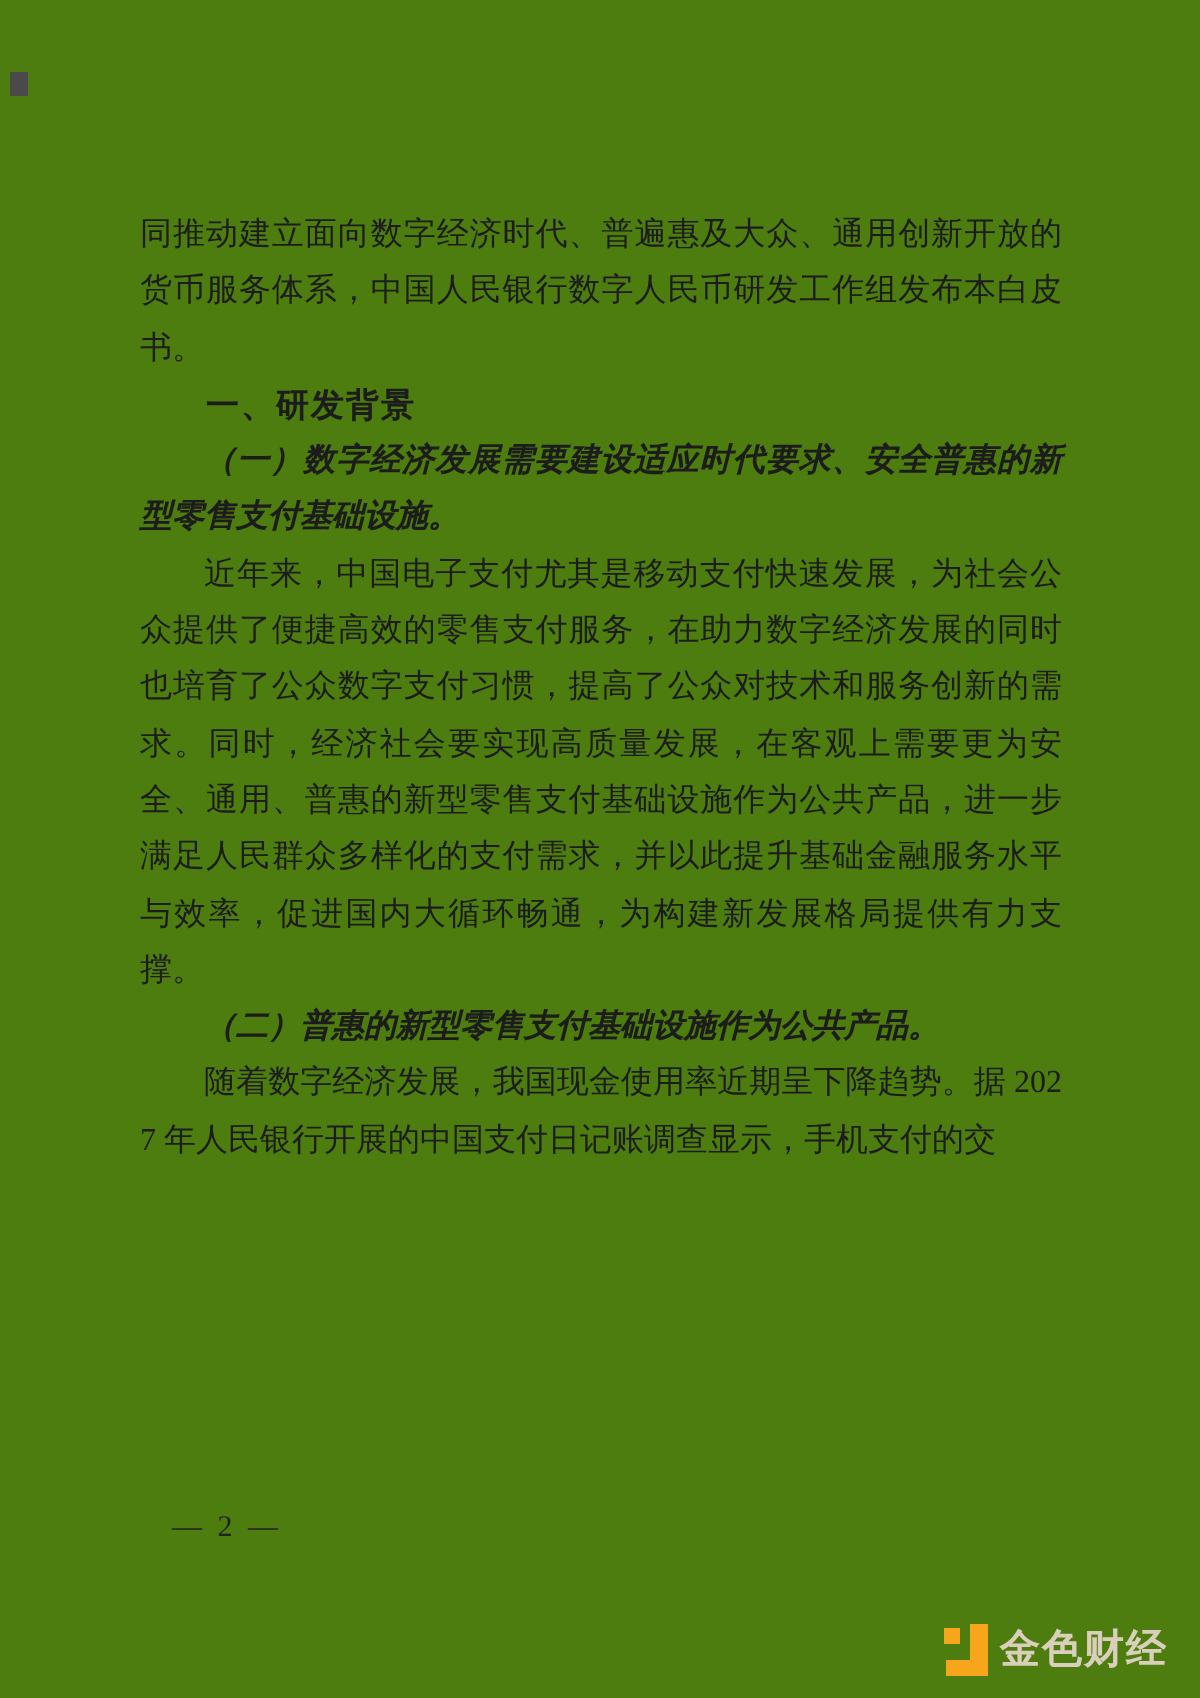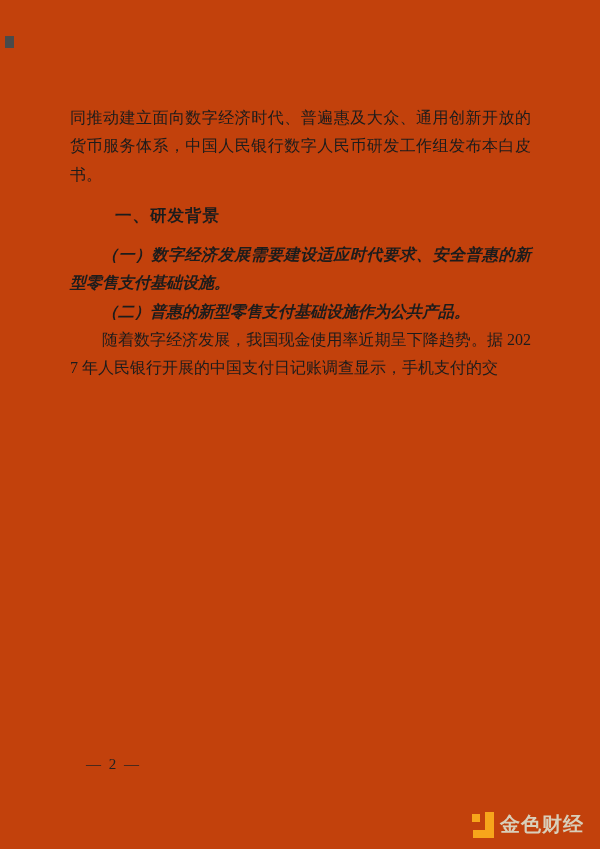--- a/index.html
+++ b/index.html
@@ -1,20 +1,20 @@
 <!DOCTYPE html>
 <html><head>
 <meta charset="utf-8">
 <style>
   html, body { margin: 0; padding: 0; background: #ffffff; }
   .page {
     position: relative;
     width: 600px;
     height: 849px;
-    background: #c2410c;
+    background: #4d7c0f;
     overflow: hidden;
     font-family: "Liberation Serif", serif;
     color: #1c1c1c;
   }
   .scan-artifact {
     position: absolute;
     left: 5px;
     top: 36px;
     width: 9px;
     height: 12px;
@@ -29,21 +29,21 @@
   .para {
     margin: 0;
     font-size: 16px;
     line-height: 28.3px;
     text-align: justify;
     text-indent: 2em;
     word-break: break-all;
   }
   .para.no-indent { text-indent: 0; }
   .section-heading {
-    margin: 12px;
+    margin: 0;
     font-size: 16.5px;
     line-height: 28.3px;
     font-weight: bold;
     font-family: "Liberation Sans", sans-serif;
     text-indent: 2em;
     letter-spacing: 1px;
   }
   .subsection-heading {
     margin: 0;
     font-size: 16px;
@@ -112,20 +112,21 @@
 <body>
 
 <div class="page">
 
   <div class="scan-artifact"></div>
 
   <div class="content">
     <p class="para no-indent">同推动建立面向数字经济时代、普遍惠及大众、通用创新开放的货币服务体系，中国人民银行数字人民币研发工作组发布本白皮书。</p>
     <h2 class="section-heading">一、研发背景</h2>
     <p class="subsection-heading">（一）数字经济发展需要建设适应时代要求、安全普惠的新型零售支付基础设施。</p>
+    <p class="para">近年来，中国电子支付尤其是移动支付快速发展，为社会公众提供了便捷高效的零售支付服务，在助力数字经济发展的同时也培育了公众数字支付习惯，提高了公众对技术和服务创新的需求。同时，经济社会要实现高质量发展，在客观上需要更为安全、通用、普惠的新型零售支付基础设施作为公共产品，进一步满足人民群众多样化的支付需求，并以此提升基础金融服务水平与效率，促进国内大循环畅通，为构建新发展格局提供有力支撑。</p>
     <p class="subsection-heading">（二）普惠的新型零售支付基础设施作为公共产品。</p>
     <p class="para">随着数字经济发展，我国现金使用率近期呈下降趋势。据 2027 年人民银行开展的中国支付日记账调查显示，手机支付的交</p>
   </div>
 
   <div class="footer-page-number">— 2 —</div>
 
   <div class="watermark">
     <span class="wm-logo">
       <span class="dot"></span>
       <span class="vbar"></span>

